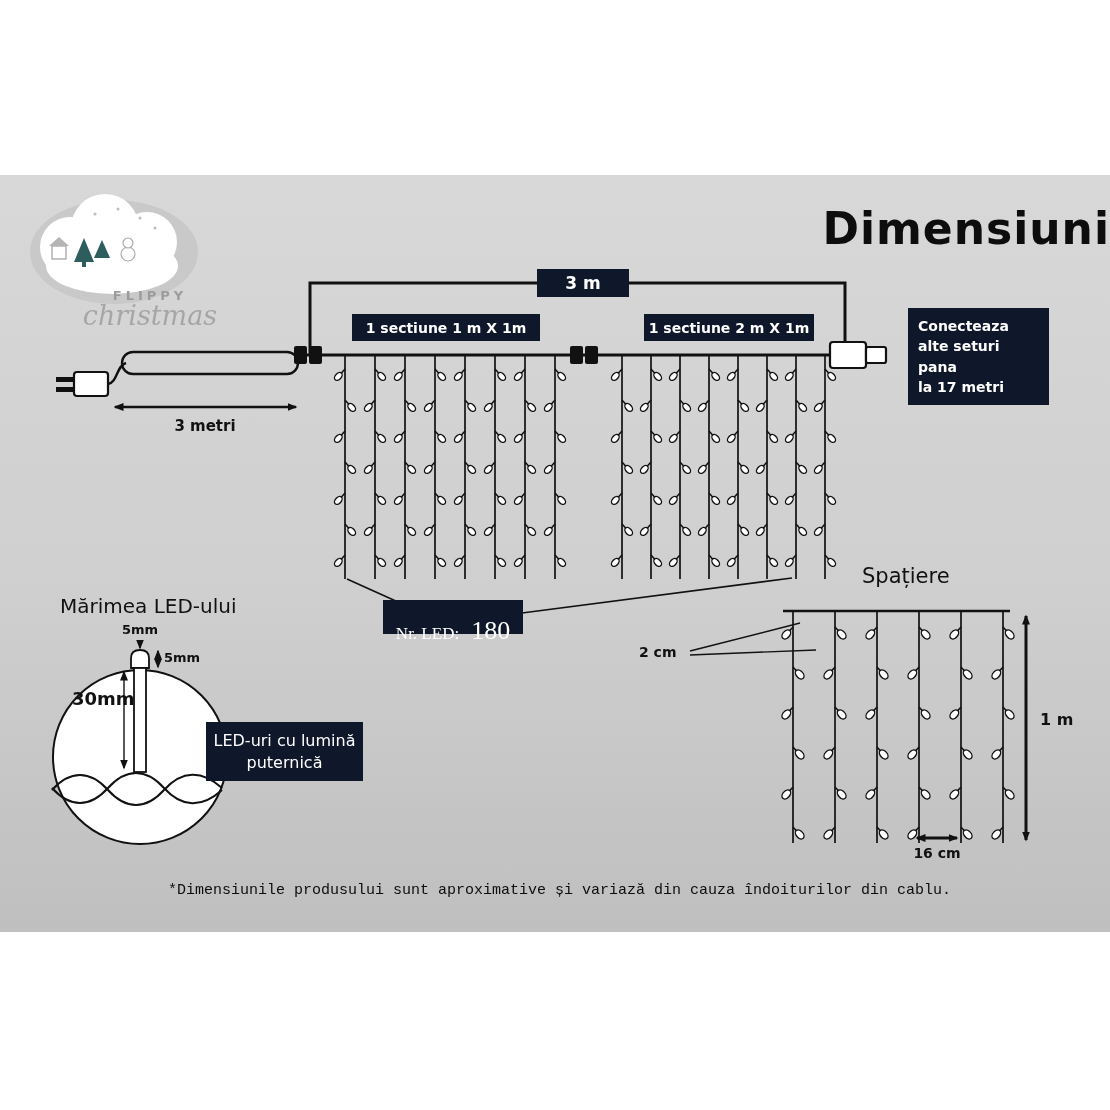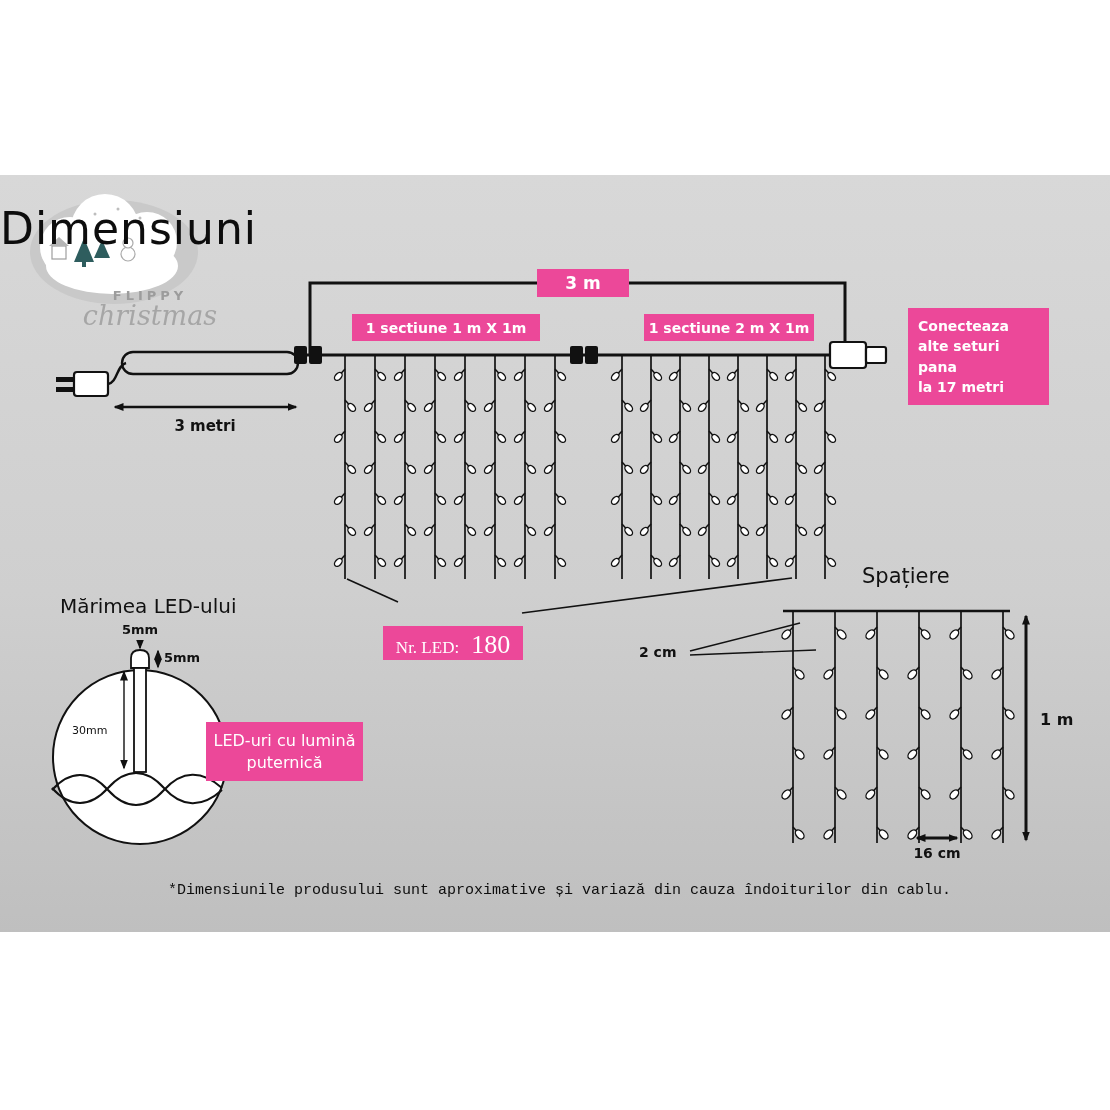--- a/index.html
+++ b/index.html
@@ -2,45 +2,45 @@
 <html><head>
 <meta charset="utf-8">
 <style>
   html,body{margin:0;padding:0;background:#fff;}
   .canvas{position:relative;width:1110px;height:1110px;background:#fff;overflow:hidden;
           font-family:"DejaVu Sans",sans-serif;color:#111;}
   .band-main{position:absolute;left:0;top:175px;width:1110px;height:757px;
              background:linear-gradient(180deg,#d8d8d8 0%,#cfcfcf 55%,#bfbfbf 100%);}
   svg.art{position:absolute;left:0;top:0;z-index:2;}
   .lbl{position:absolute;z-index:3;}
-  .page-title{left:0;right:0;top:203px;text-align:left;font-size:44px;font-weight:400;
+  .page-title{left:0;right:0;top:203px;text-align:right;font-size:44px;font-weight:700;
               letter-spacing:1px;color:#0d0d0d;}
-  .blackbox{position:absolute;z-index:3;background:#ec4899;color:#fff;display:flex;
+  .blackbox{position:absolute;z-index:3;background:#0f172a;color:#fff;display:flex;
             align-items:center;justify-content:center;font-weight:700;box-sizing:border-box;}
   .box-3m{left:537px;top:269px;width:92px;height:28px;font-size:17px;}
   .box-sec1{left:352px;top:314px;width:188px;height:27px;font-size:14px;}
   .box-sec2{left:644px;top:314px;width:170px;height:27px;font-size:14px;}
   .box-connect{left:908px;top:308px;width:141px;padding:8px 10px;font-size:14px;line-height:1.45;
                justify-content:flex-start;text-align:left;white-space:pre-line;}
   .box-nrled{left:383px;top:600px;width:140px;height:34px;gap:12px;align-items:baseline;
-             padding-top:4px;font-family:"Liberation Serif",serif;font-weight:400;margin-top:26px;}
+             padding-top:16px;font-family:"Liberation Serif",serif;font-weight:400;}
   .nrled-label{font-size:17px;}
   .nrled-value{font-size:26px;}
   .box-callout{left:206px;top:722px;width:157px;padding:8px 4px;font-size:16px;font-weight:400;
                line-height:1.35;white-space:pre-line;text-align:center;}
   .lead-label{left:110px;top:417px;width:190px;text-align:center;font-size:15px;font-weight:700;}
   .spatiere-title{left:862px;top:564px;font-size:21px;font-weight:500;}
   .marimea-title{left:60px;top:594px;font-size:20px;font-weight:500;}
   .dim-small{font-size:13px;font-weight:700;}
   .lbl-9cm{left:639px;top:644px;font-size:14px;font-weight:700;}
   .lbl-1m{left:1040px;top:710px;font-size:16px;font-weight:700;}
   .lbl-16cm{left:908px;top:845px;width:58px;text-align:center;font-size:14px;font-weight:700;}
   .lbl-5mm-top{left:116px;top:622px;width:48px;text-align:center;}
   .lbl-5mm-right{left:164px;top:650px;}
-  .lbl-30mm{left:72px;top:724px;font-size:11px;font-weight:400;}
+  .lbl-30mm{left:72px;top:688px;font-size:18px;font-weight:700;}
   .footnote{left:0;right:0;top:882px;text-align:center;font-size:15px;color:#0d0d0d;
             font-family:Liberation Mono, monospace;padding-left:9px;}
   .logo-flippy{left:110px;top:288px;width:80px;text-align:center;font-size:13px;font-weight:700;
                letter-spacing:4px;color:#9c9c9c;}
   .logo-christmas{left:70px;top:300px;width:160px;text-align:center;
                   font-family:"DejaVu Serif",serif;font-style:italic;font-size:27px;color:#a6a6a6;}
 </style>
 </head>
 <body>
 

